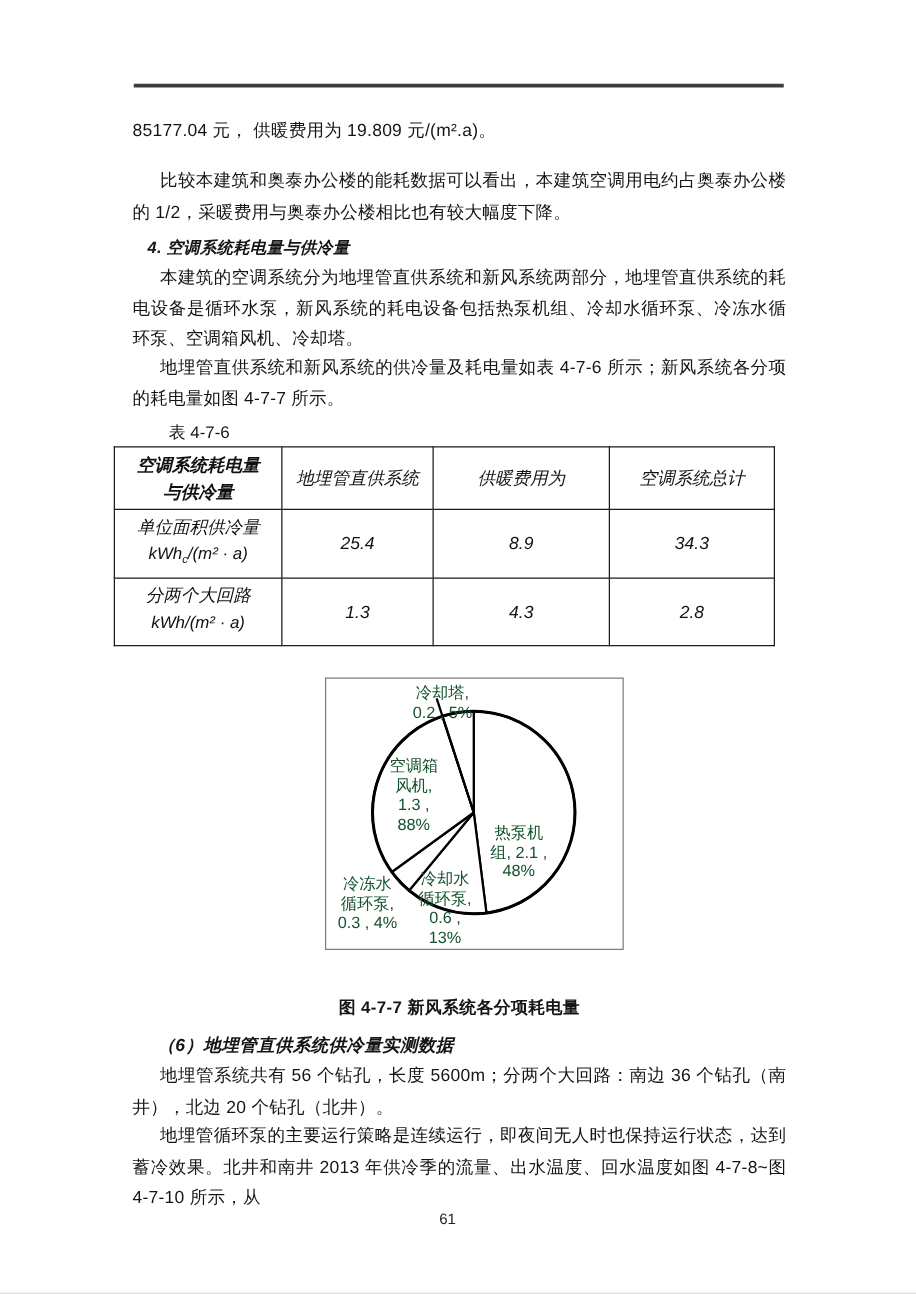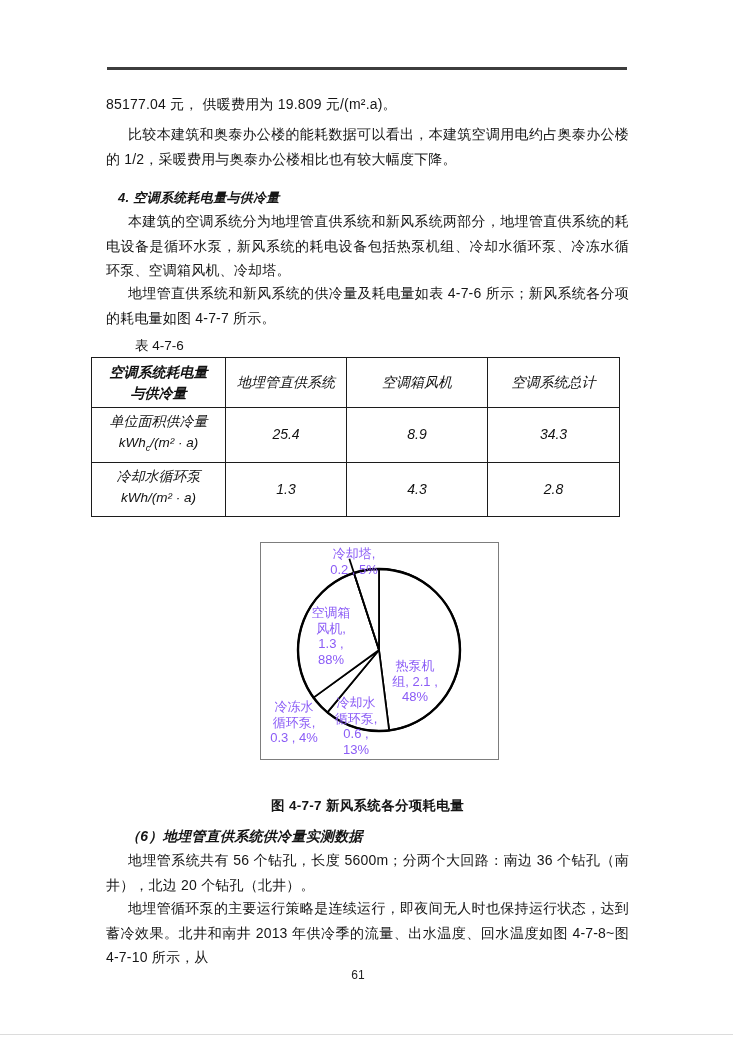--- a/index.html
+++ b/index.html
@@ -37,40 +37,40 @@
   .unit-line sub { font-size:9px; }
   tr.hrow td { height:43px; }
   tr.drow td { height:43px; }
   .num-cell { font-size:13.5px; }
   .figure-box {
     left:260px; top:542px; width:237px; height:216px;
     border:1.5px solid #7d7d7d; background:#fff;
   }
   .figure-box svg { position:absolute; left:0; top:0; }
   .pie-label {
-    position:absolute; font-size:13px; line-height:15.5px; color:#8b5cf6;
+    position:absolute; font-size:13px; line-height:15.5px; color:#14532d;
     text-align:center; white-space:nowrap; transform:translateX(-50%);
   }
   .pie-label span { display:block; }
   .fig-caption {
     left:106px; width:523px; text-align:center; font-size:13.5px; font-weight:bold;
     line-height:18px; letter-spacing:0.3px;
   }
   .page-number { left:0; width:716px; text-align:center; font-size:12px; color:#222; }
   .bottom-edge { left:0; top:1034px; width:733px; height:1px; background:#dcdcdc; }
 </style>
 </head>
 <body>
 
 <div class="page">
 
   <div class="abs header-rule"></div>
 
   <div class="abs body-text" style="top:92px;">85177.04 元， 供暖费用为 19.809 元/(m².a)。</div>
-  <div class="abs body-text indent" style="top:122px;">比较本建筑和奥泰办公楼的能耗数据可以看出，本建筑空调用电约占奥泰办公楼的 1/2，采暖费用与奥泰办公楼相比也有较大幅度下降。</div>
+  <div class="abs body-text indent" style="top:132px;">比较本建筑和奥泰办公楼的能耗数据可以看出，本建筑空调用电约占奥泰办公楼的 1/2，采暖费用与奥泰办公楼相比也有较大幅度下降。</div>
 
   <div class="abs section-heading" style="top:186px;">4. 空调系统耗电量与供冷量</div>
 
   <div class="abs body-text indent" style="top:209px;">本建筑的空调系统分为地埋管直供系统和新风系统两部分，地埋管直供系统的耗电设备是循环水泵，新风系统的耗电设备包括热泵机组、冷却水循环泵、冷冻水循环泵、空调箱风机、冷却塔。</div>
   <div class="abs body-text indent" style="top:281px;">地埋管直供系统和新风系统的供冷量及耗电量如表 4-7-6 所示；新风系统各分项的耗电量如图 4-7-7 所示。</div>
 
   <div class="abs table-caption" style="top:336px;">表 4-7-6</div>
 
   <table class="data-table">
     <colgroup>
@@ -79,35 +79,35 @@
         <col style="width:141px">
         <col style="width:132px">
     </colgroup>
     <tbody>
         <tr class="hrow">
       <td class="hdr-main">
         <div>空调系统耗电量</div>
         <div>与供冷量</div>
       </td>
       <td>地埋管直供系统</td>
-      <td>空调箱风机</td>
+      <td>供暖费用为</td>
       <td>空调系统总计</td>
     </tr>
     <tr class="drow">
       <td>
         <div>单位面积供冷量</div>
         <div class="unit-line"><span>kWh</span><sub>c</sub><span>/(m² · a)</span></div>
       </td>
       <td class="num-cell">25.4</td>
       <td class="num-cell">8.9</td>
       <td class="num-cell">34.3</td>
     </tr>
     <tr class="drow">
       <td>
-        <div>冷却水循环泵</div>
+        <div>分两个大回路</div>
         <div class="unit-line"><span>kWh</span><sub></sub><span>/(m² · a)</span></div>
       </td>
       <td class="num-cell">1.3</td>
       <td class="num-cell">4.3</td>
       <td class="num-cell">2.8</td>
     </tr>
   </tbody>
     </table>
 
   <div class="abs figure-box">

